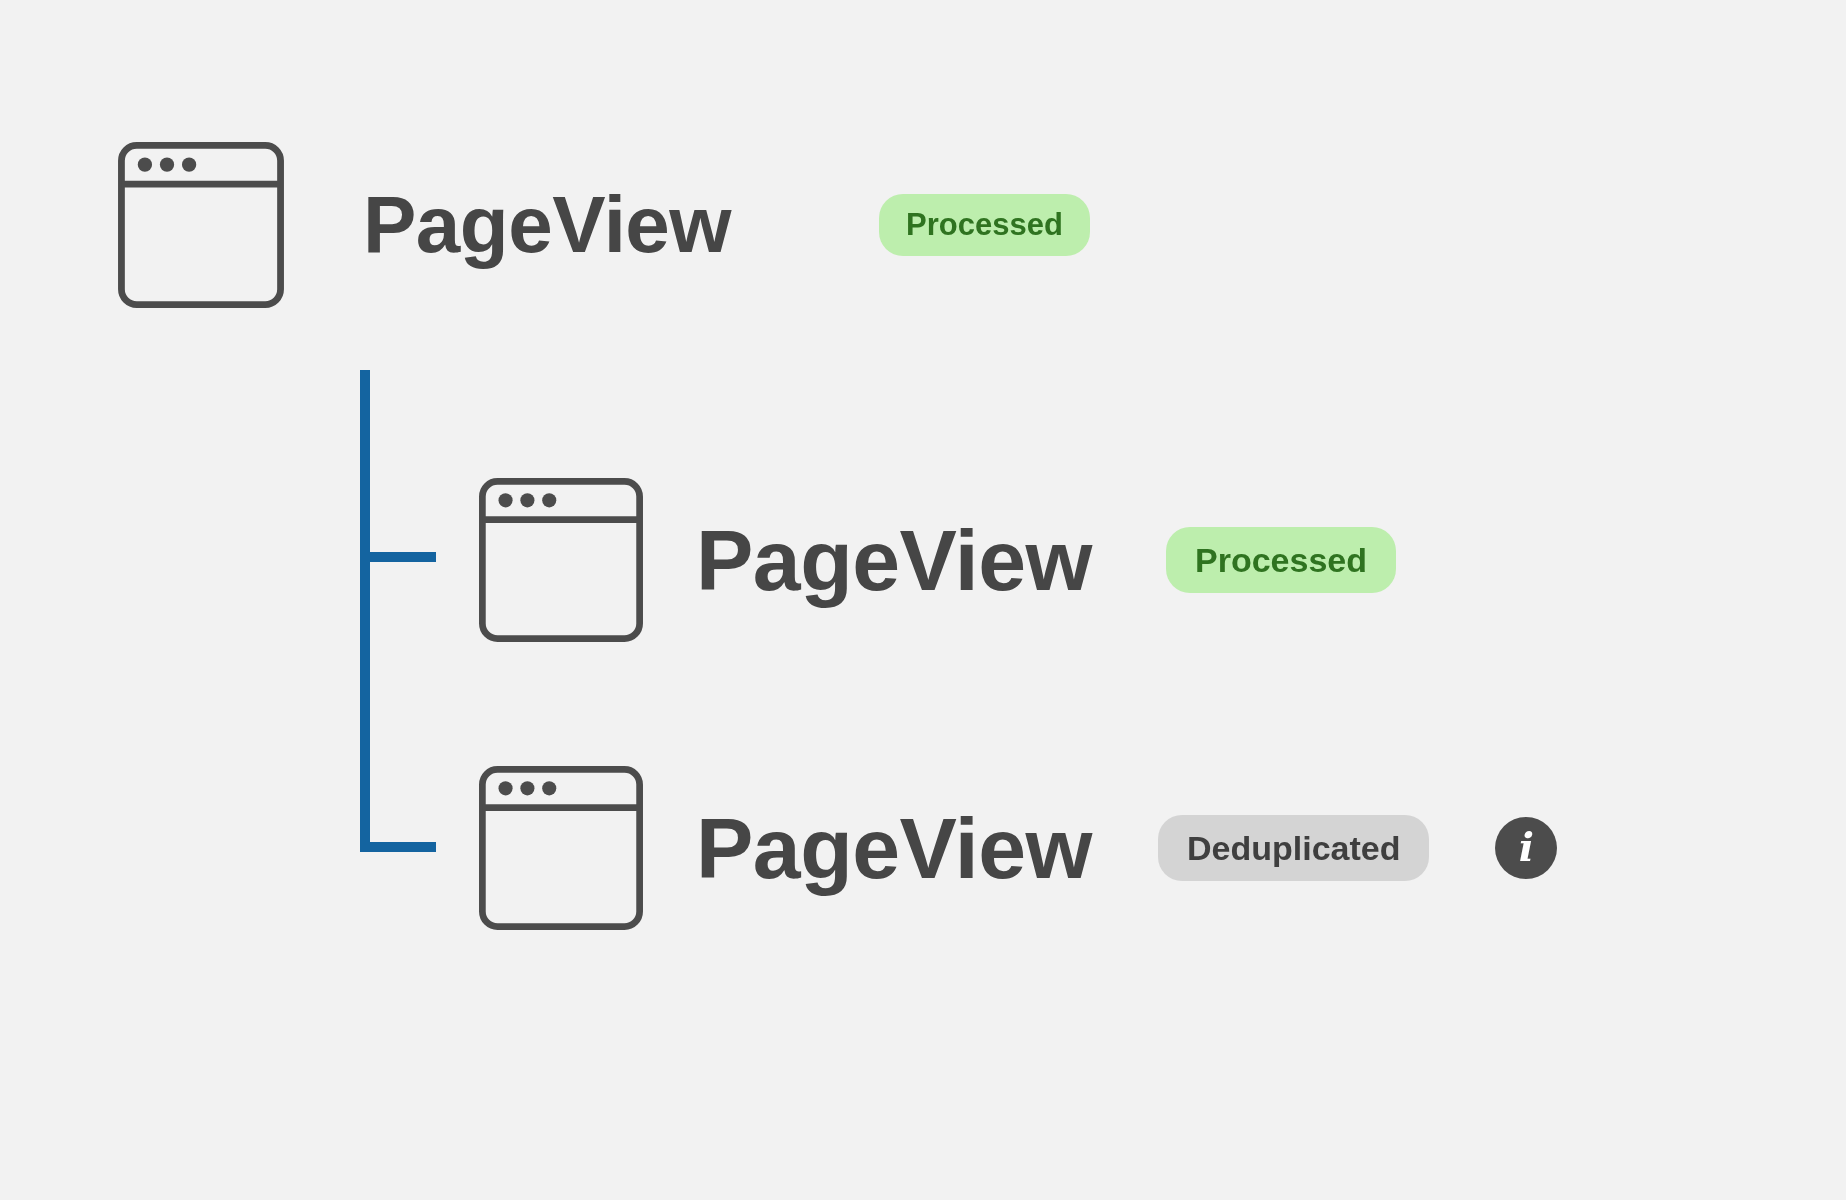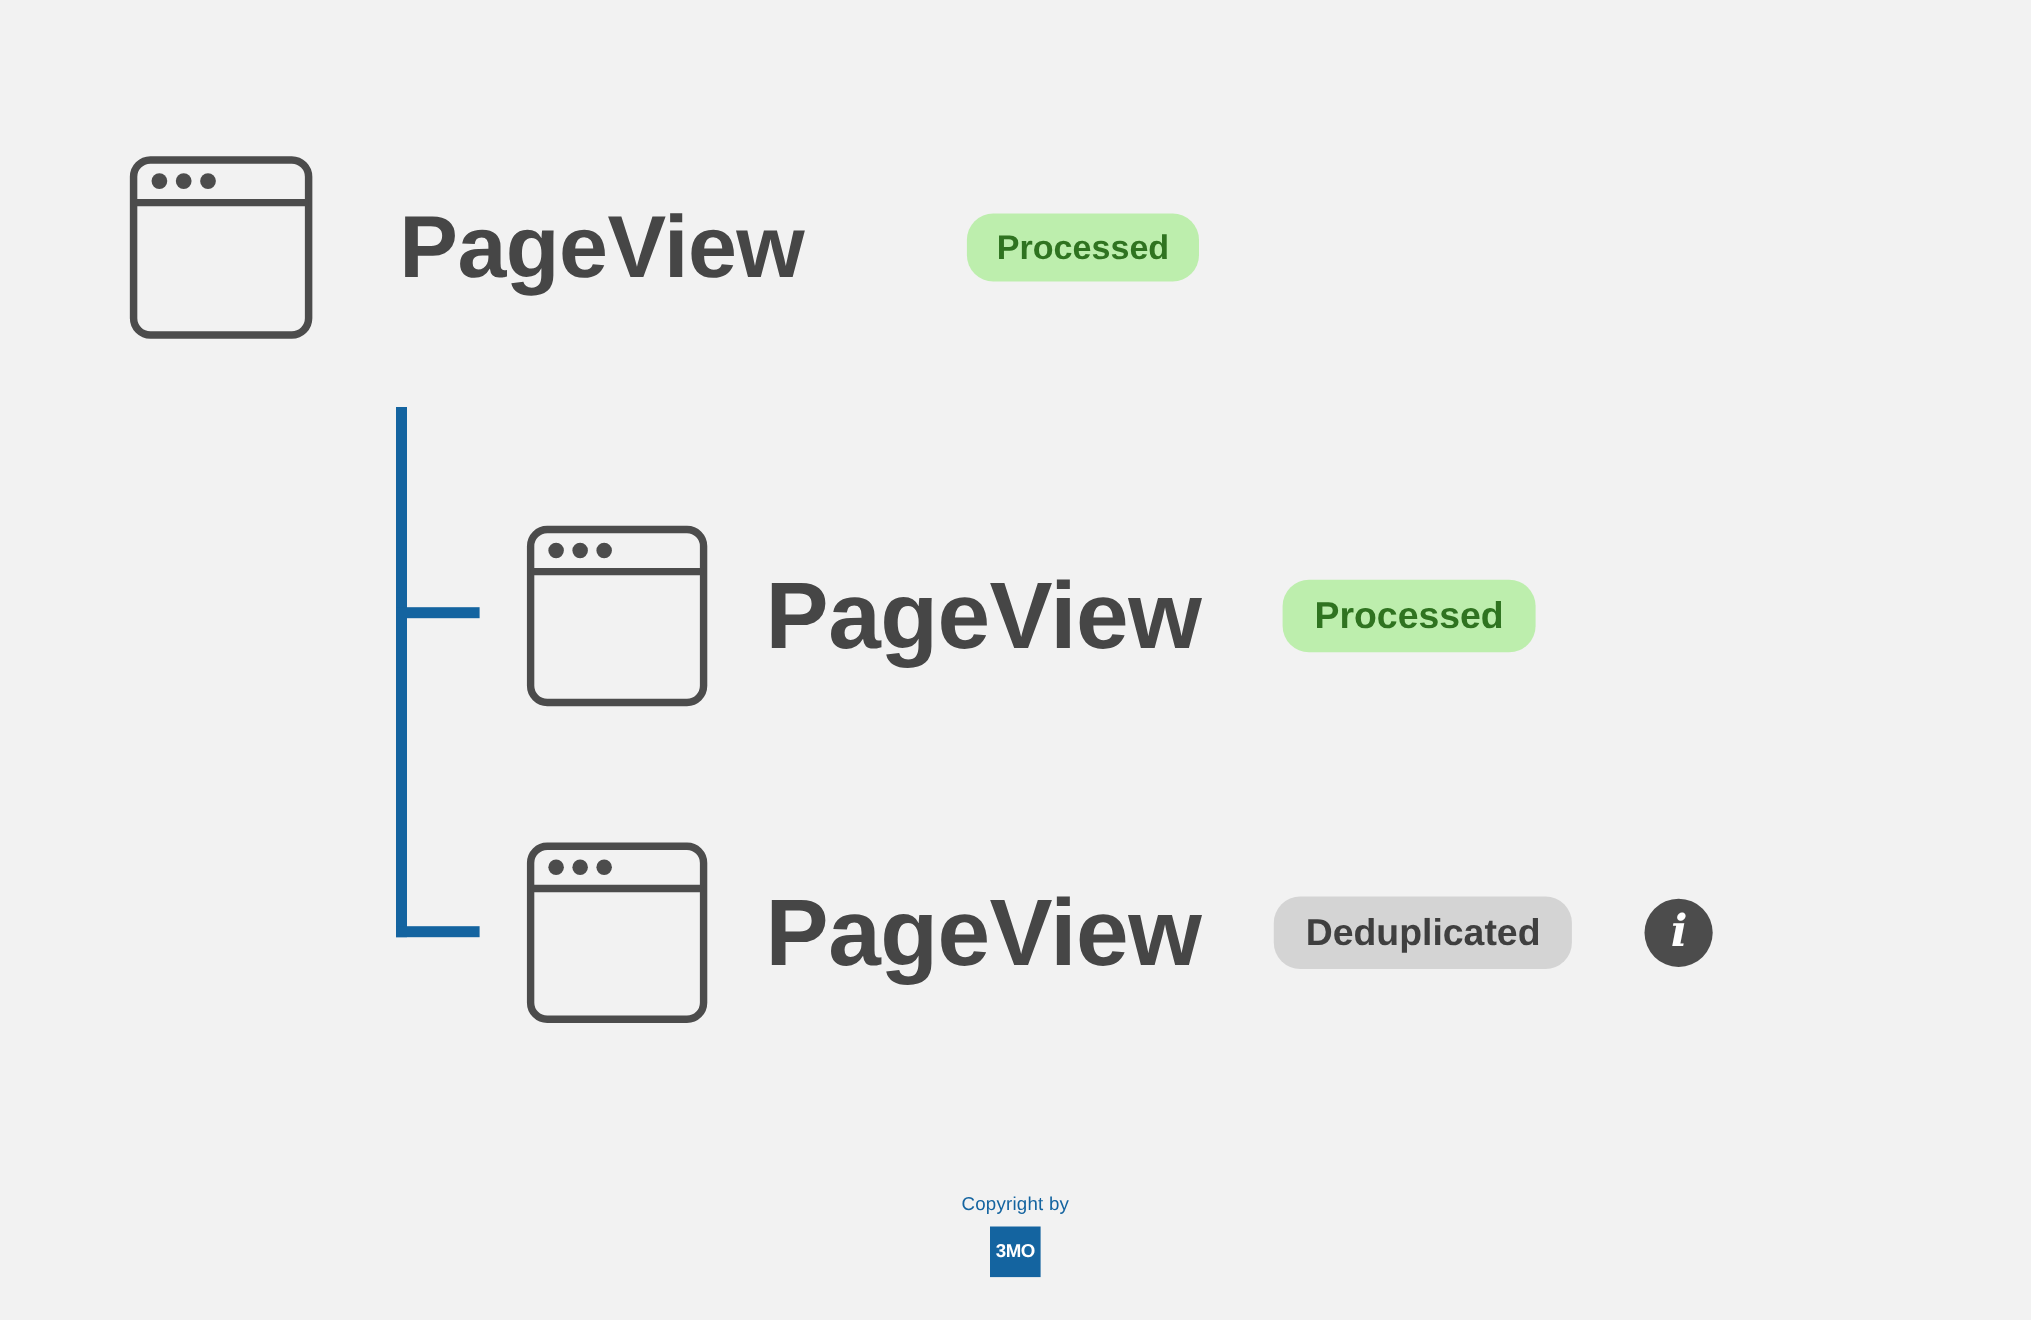--- a/index.html
+++ b/index.html
@@ -229,18 +229,14 @@
       </svg>
     </span>
 
     <span class="node-title">PageView</span>
 
     <span class="badge badge-dedup">Deduplicated</span>
 
     <span class="info-icon">i</span>
   </div>
 
-  <div id="footer">
-    <span id="footer-text">Copyright by</span>
-    <span id="footer-logo">3MO</span>
-  </div>
 
 </div>
 
 </body></html>

